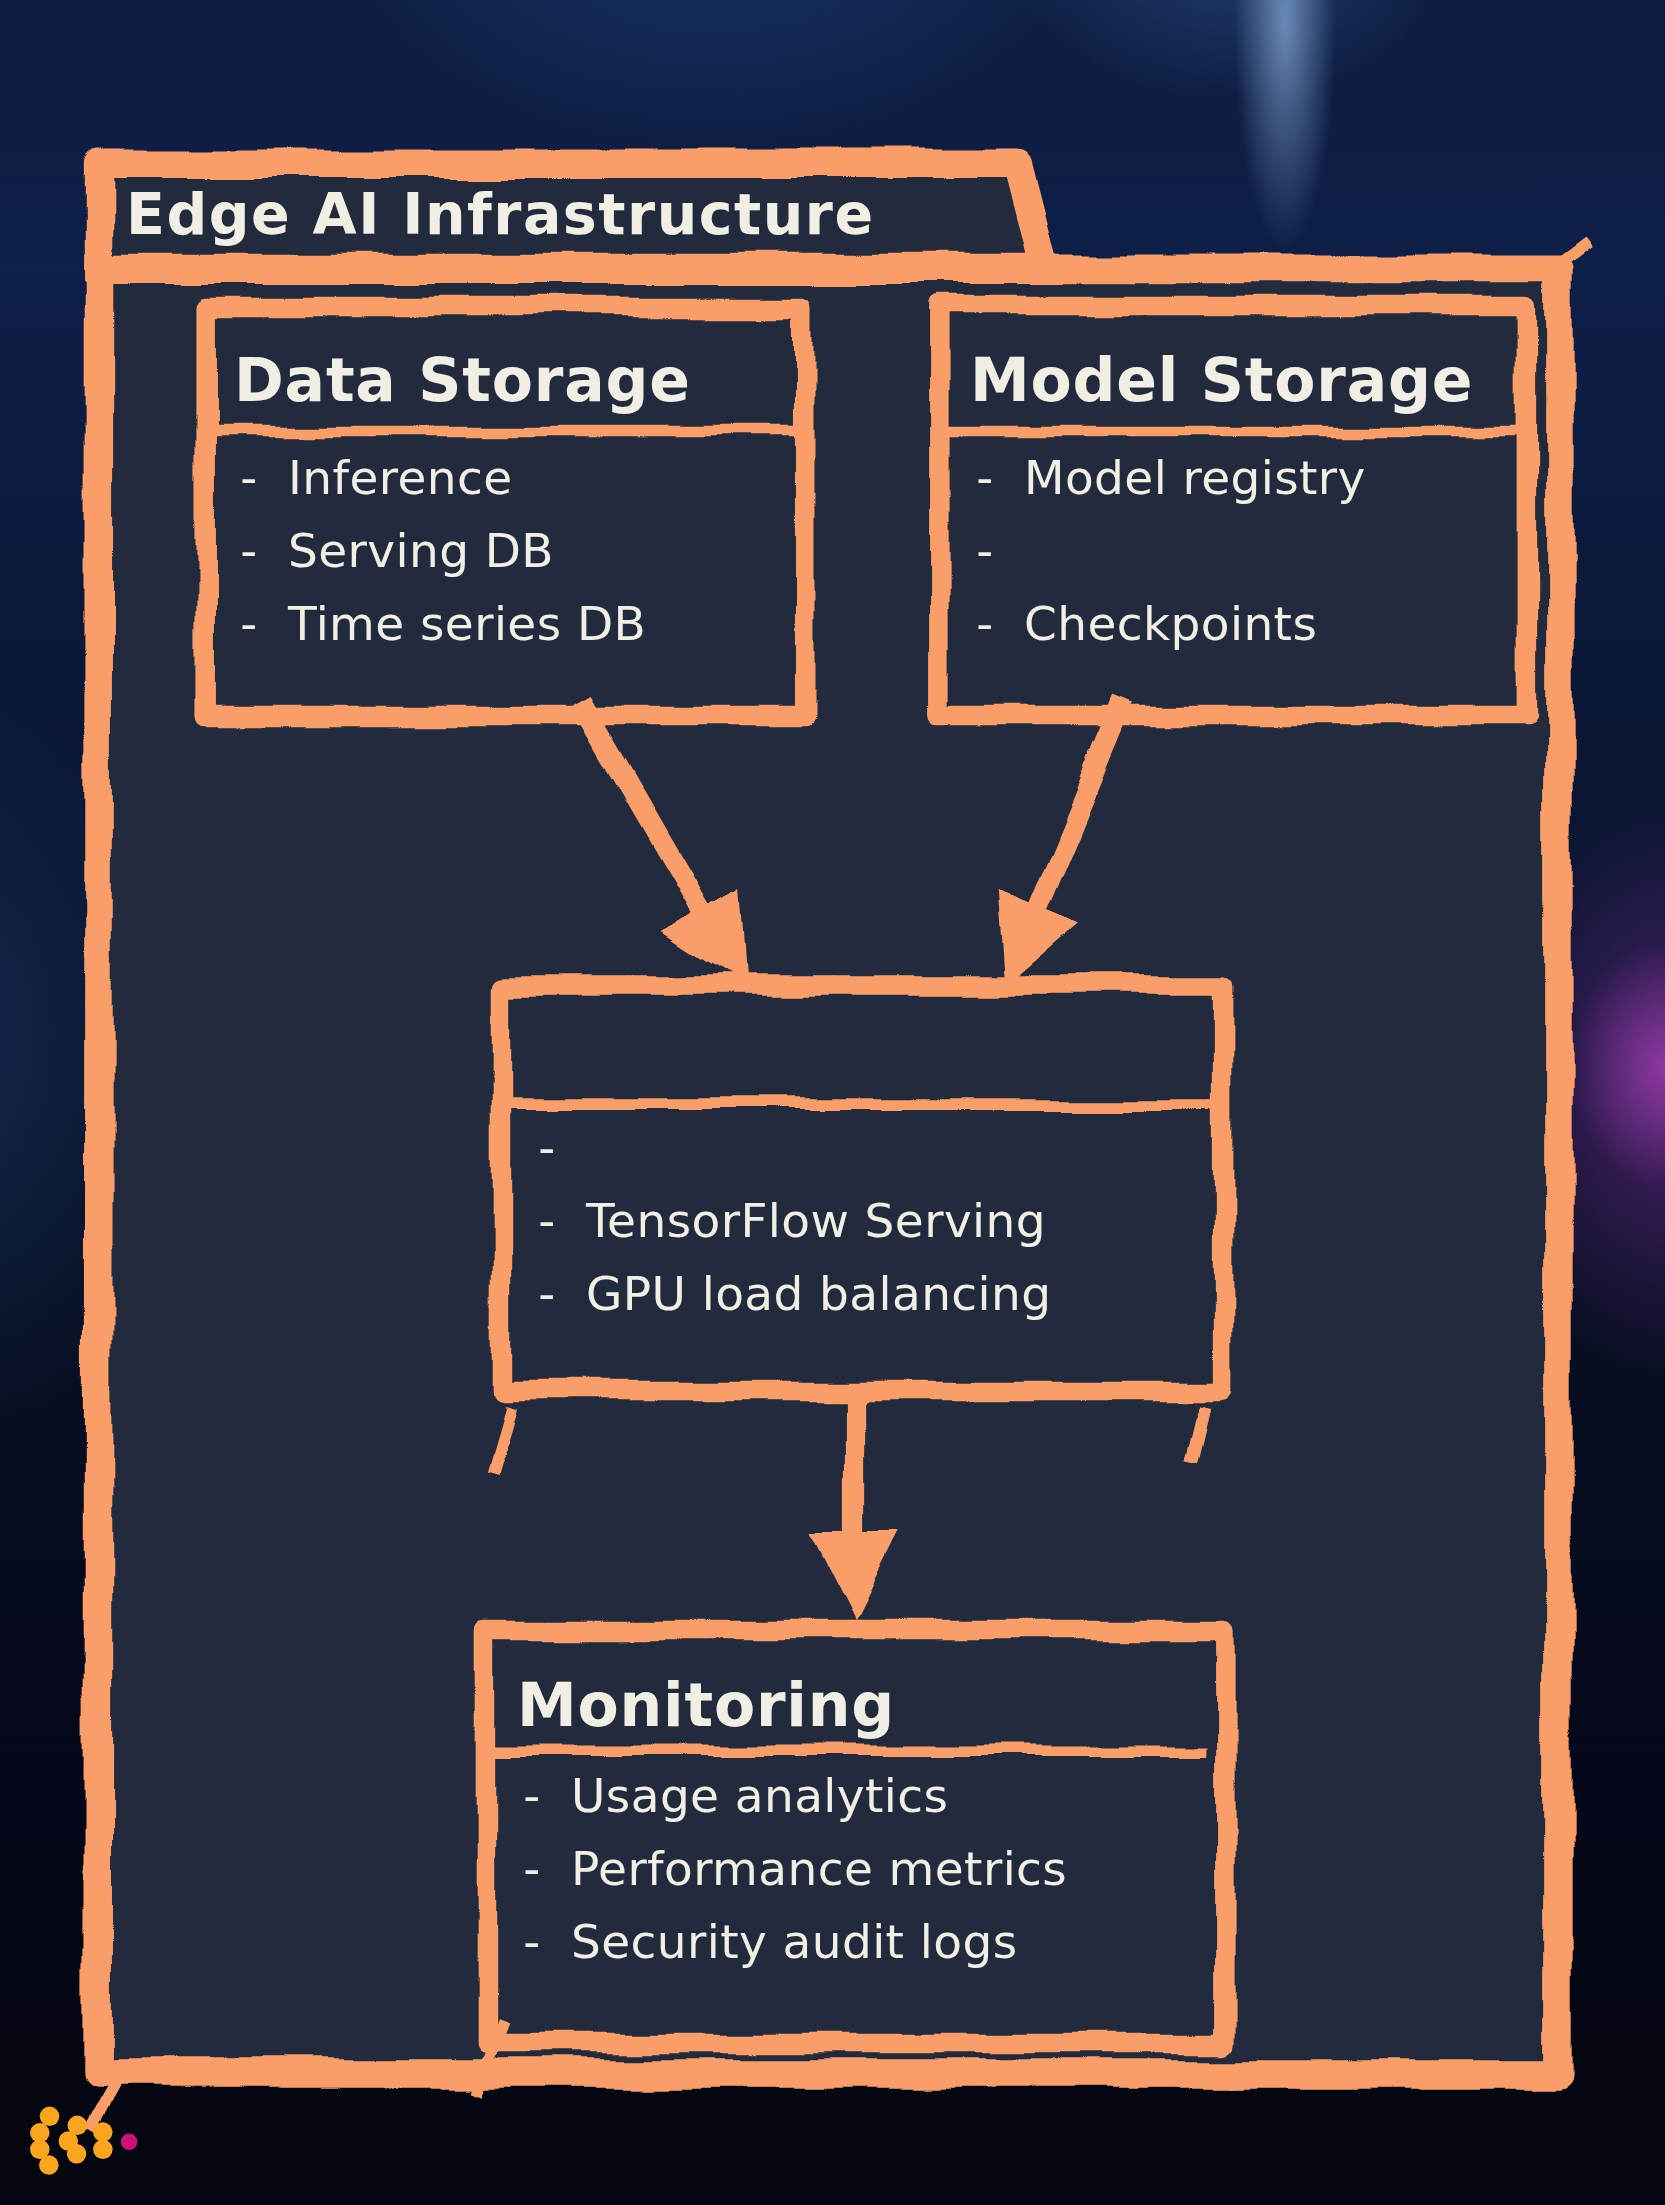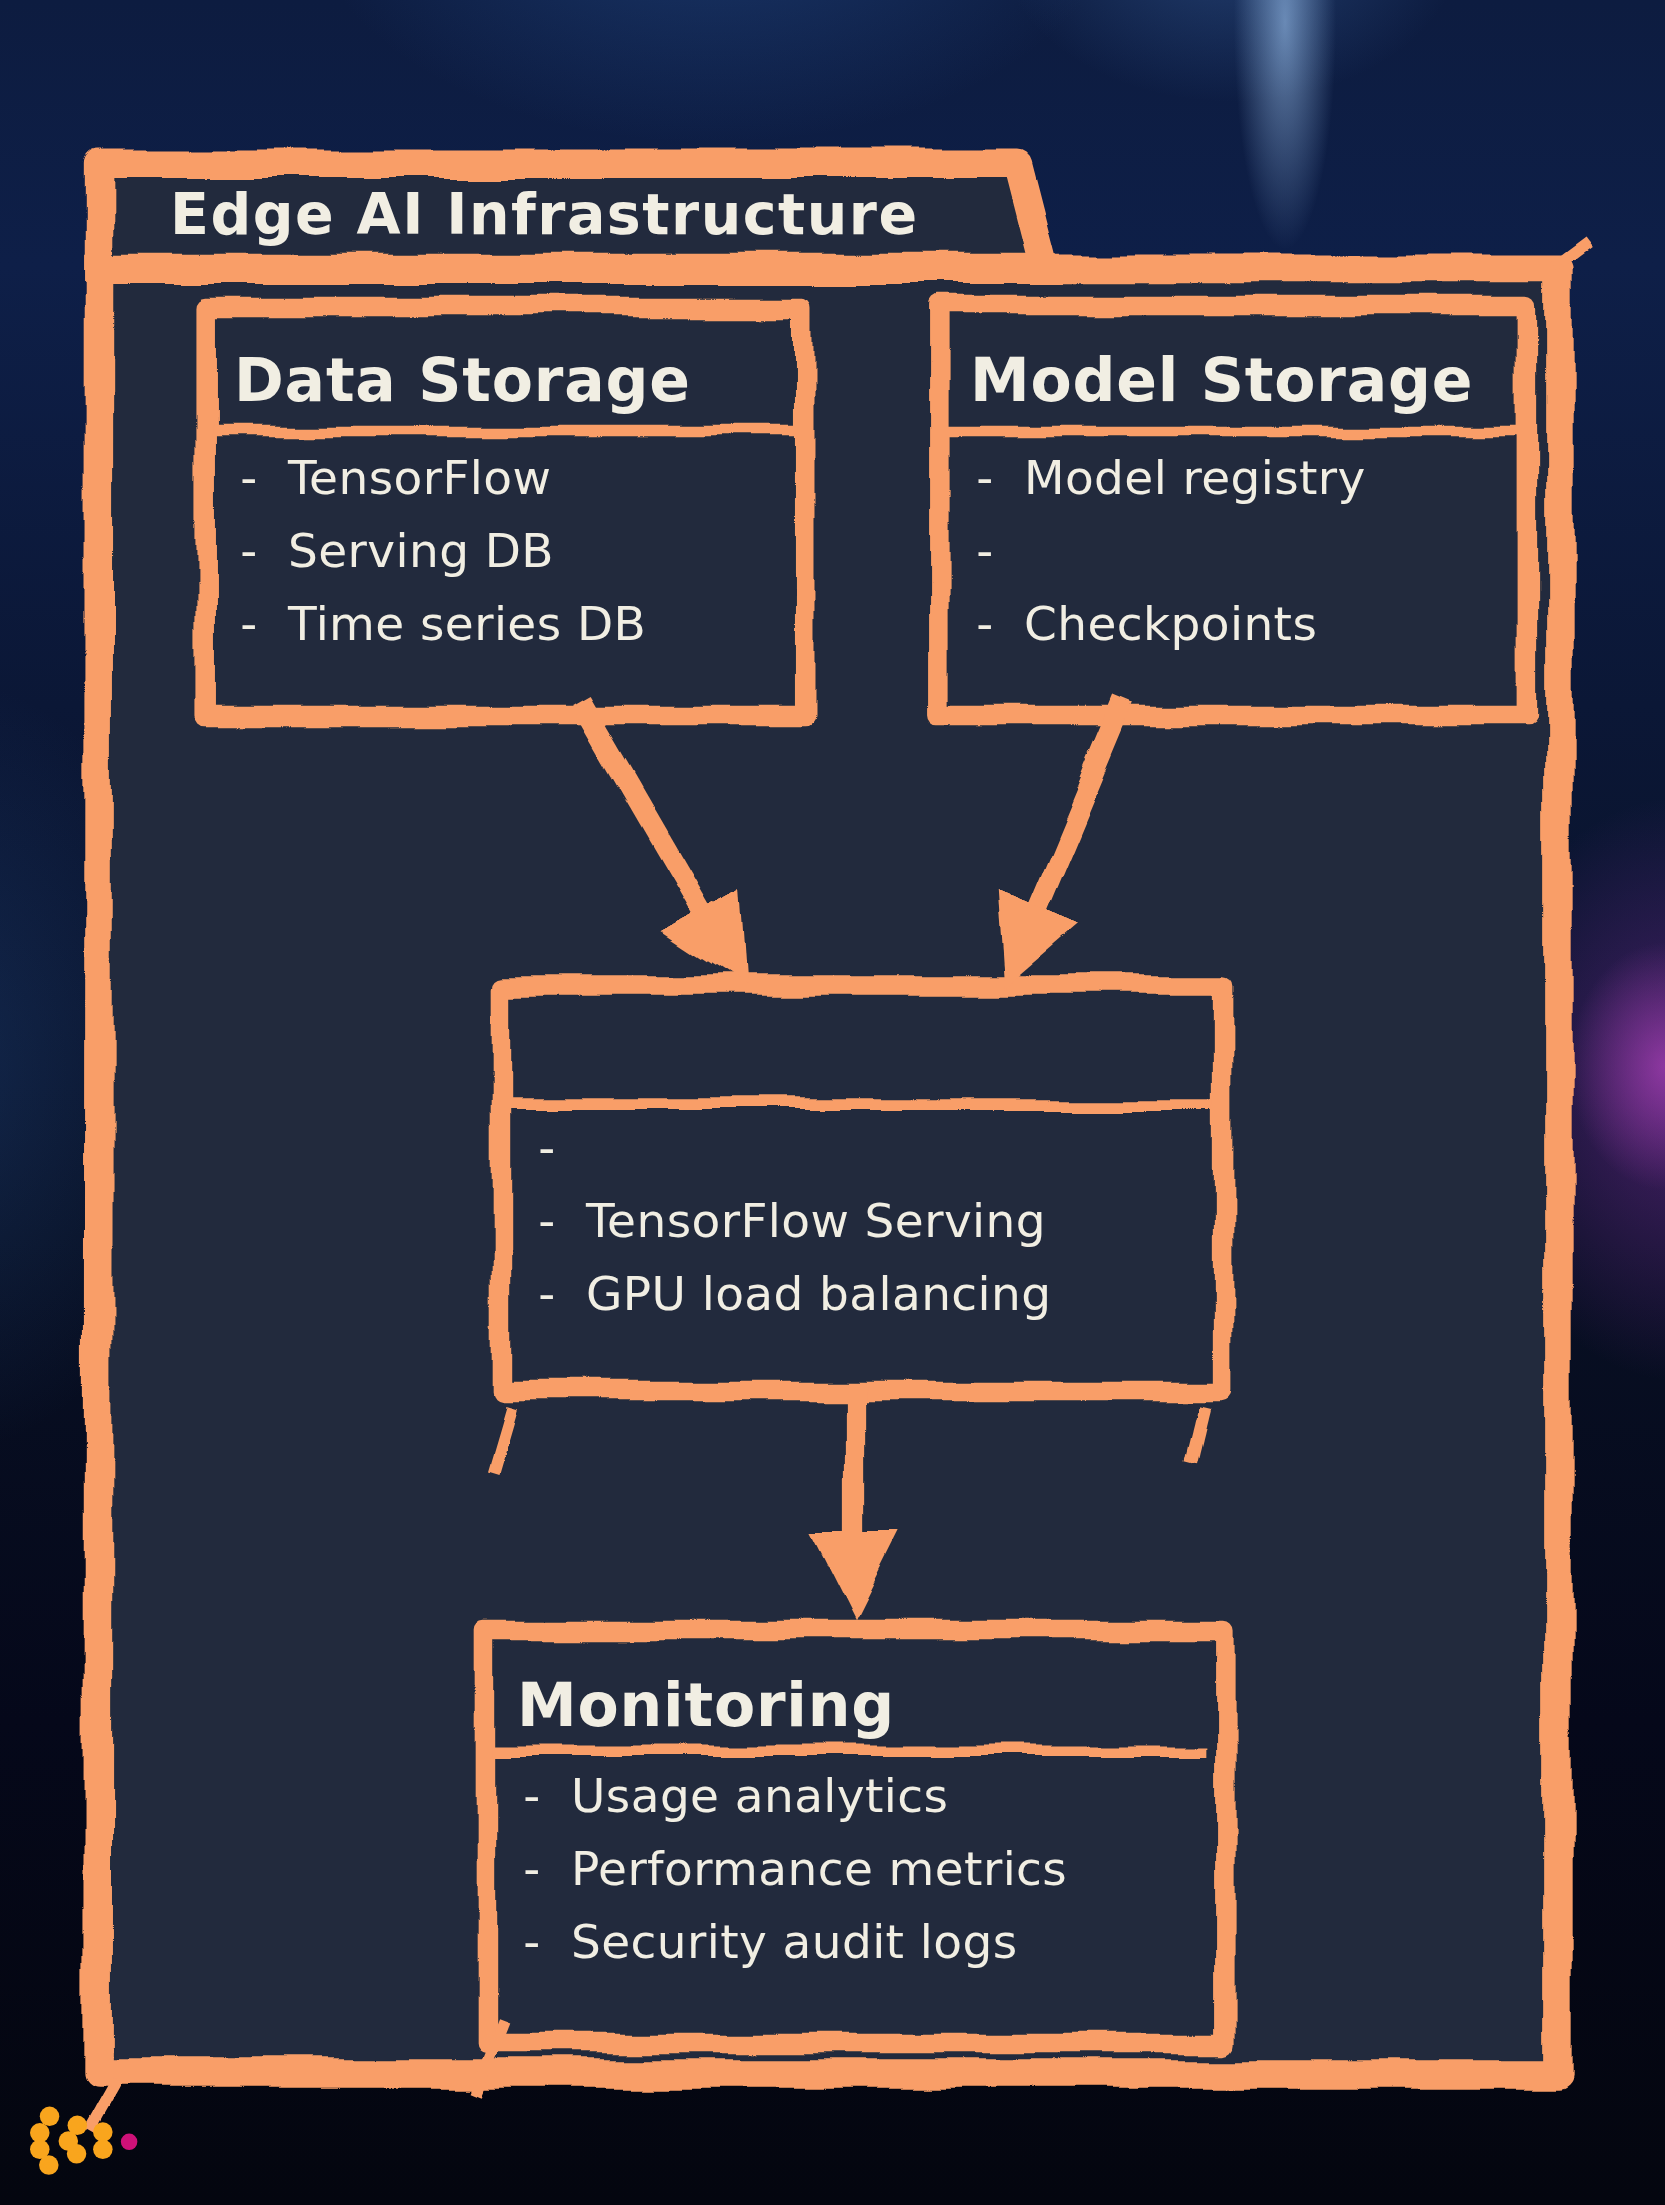--- a/index.html
+++ b/index.html
@@ -16,21 +16,21 @@
       radial-gradient(ellipse 128px 165px at 1665px 1066px, rgba(215,80,220,.50), rgba(215,80,220,0) 75%),
       radial-gradient(ellipse 285px 390px at 1682px 1089px, rgba(150,50,185,.45), rgba(150,50,185,0) 75%),
       radial-gradient(ellipse 390px 541px at -68px 1066px,  rgba(40,85,150,.32), rgba(40,85,150,0) 72%),
       linear-gradient(180deg,#0D1C40 0%,#0E1F48 12%,#0B1736 32%,#081024 56%,#05081A 78%,#04060F 100%);
   }
   svg.art{position:absolute;left:0;top:0;width:1665px;height:2205px;}
 
   .txt{position:absolute;color:#F1EEE3;}
   .page-title{
     left:126px;top:183px;width:894px;
-    font-size:57px;line-height:63px;font-weight:bold;letter-spacing:1.5px;margin-left:44px;
+    font-size:57px;line-height:63px;font-weight:bold;letter-spacing:1.5px;
   }
   .box{position:absolute;}
   .box-title{
     padding:44px 0 0 30px;
     font-size:60px;line-height:60px;font-weight:bold;letter-spacing:0.8px;
   }
   .box-items{position:absolute;left:0;width:100%;padding-left:25.5px;box-sizing:border-box;}
   .item{display:flex;font-size:47px;line-height:73px;letter-spacing:0.4px;}
   .item .dash{width:39px;text-align:center;flex:0 0 auto;}
   .item .lbl{padding-left:19.5px;}
@@ -102,21 +102,21 @@
     </g>
   </svg>
 
   <div class="txt page-title">Edge AI Infrastructure</div>
 
   <div class="box box-data">
     <div class="txt box-title" style="position:static">Data Storage</div>
     <div class="box-items">
       <div class="item txt" style="position:static">
           <span class="dash">-</span>
-          <span class="lbl">TensorFlow</span>
+          <span class="lbl">Inference</span>
         </div>
       <div class="item txt" style="position:static">
           <span class="dash">-</span>
           <span class="lbl">Serving DB</span>
         </div>
       <div class="item txt" style="position:static">
           <span class="dash">-</span>
           <span class="lbl">Time series DB</span>
         </div>
     </div>

